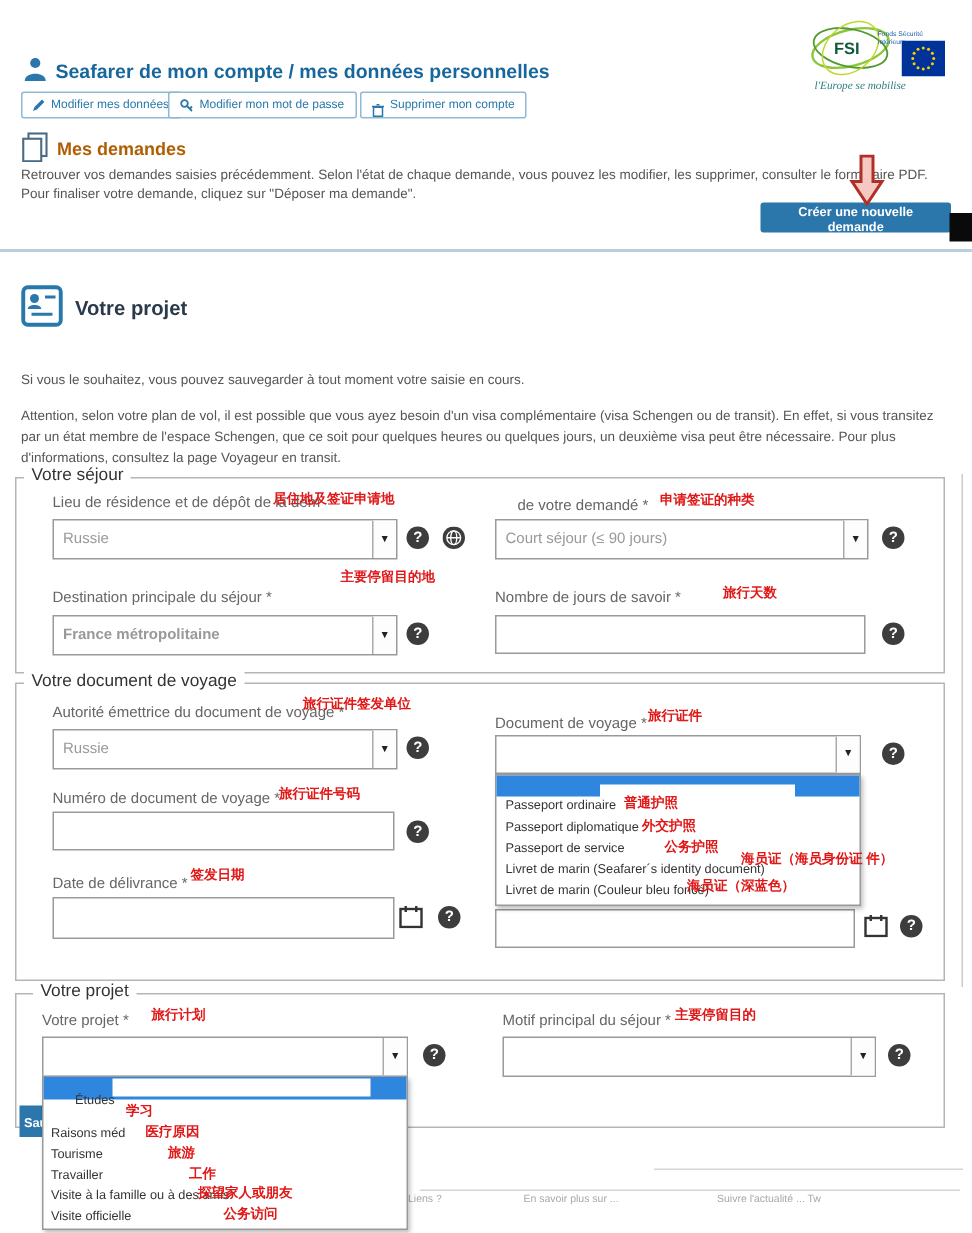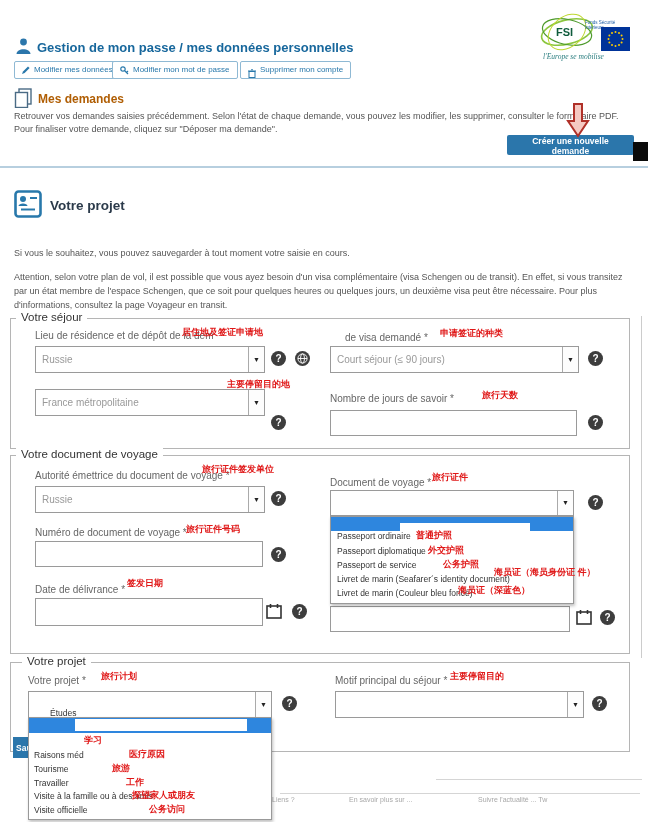--- a/index.html
+++ b/index.html
@@ -47,21 +47,21 @@
 </style>
 </head>
 <body>
 
 <div class="page">
 
   <svg class="abs" style="left:16px;top:38px;" width="15" height="16" viewBox="0 0 15 16">
     <circle cx="7.5" cy="4" r="3.4" fill="#2b76ab"></circle>
     <path d="M0.5,16 C0.5,9.5 14.5,9.5 14.5,16 Z" fill="#2b76ab"></path>
   </svg>
-  <div class="abs acct-title nowrap" style="left:37px;top:40px;">Gestion de mon passe / mes données personnelles</div>
+  <div class="abs acct-title nowrap" style="left:37px;top:40px;">Seafarer de mon compte / mes données personnelles</div>
 
   <svg class="abs" style="left:538px;top:10px;" width="62" height="44" viewBox="0 0 62 44">
     <ellipse cx="29" cy="22" rx="26" ry="12" fill="none" stroke="#8cc63f" stroke-width="1.6" transform="rotate(-14 29 22)"></ellipse>
     <ellipse cx="29" cy="22" rx="25" ry="12.5" fill="none" stroke="#4f9b2d" stroke-width="1.2" transform="rotate(12 29 22)"></ellipse>
     <ellipse cx="29" cy="22" rx="21" ry="15" fill="none" stroke="#bfd730" stroke-width="1" transform="rotate(-40 29 22)"></ellipse>
     <text x="18" y="26" font-size="11" font-weight="bold" fill="#0f5c3c" font-family="Liberation Sans,sans-serif">FSI</text>
   </svg>
   <div class="logo-org" style="left:585px;top:20px;">Fonds Sécurité Intérieure</div>
   <svg class="abs" style="left:601px;top:27px;" width="29" height="24" viewBox="0 0 29 24">
     <rect x="0" y="0" width="29" height="24" fill="#003399"></rect>
@@ -142,31 +142,31 @@
     <span class="arr">▼</span>
   </div>
   <span class="help" style="left:271px;top:351px;">?</span>
   <svg class="abs" style="left:295px;top:351px;z-index:8;" width="15" height="15" viewBox="0 0 15 15">
     <circle cx="7.5" cy="7.5" r="7.5" fill="#3d3d3d"></circle>
     <circle cx="7.5" cy="7.5" r="4.6" fill="none" stroke="#fff" stroke-width="0.9"></circle>
     <ellipse cx="7.5" cy="7.5" rx="2" ry="4.6" fill="none" stroke="#fff" stroke-width="0.9"></ellipse>
     <line x1="2.9" y1="7.5" x2="12.1" y2="7.5" stroke="#fff" stroke-width="0.9"></line>
   </svg>
 
-  <div class="lbl" style="left:345px;top:332px;">de visa demandé *</div>
+  <div class="lbl" style="left:345px;top:332px;">de votre demandé *</div>
   <div class="ann" style="left:440px;top:327px;">申请签证的种类</div>
   <div class="sel" style="left:330px;top:346px;width:247px;">
     <span class="val">Court séjour (≤ 90 jours)</span>
     <span class="arr">▼</span>
   </div>
   <span class="help" style="left:588px;top:351px;">?</span>
 
   <div class="lbl" style="left:35px;top:393px;">Destination principale du séjour *</div>
   <div class="ann" style="left:197px;top:378px;margin-left:30px;">主要停留目的地</div>
-  <div class="sel" style="left:35px;top:389px;width:228px;">
+  <div class="sel" style="left:35px;top:410px;width:228px;font-weight:bold;">
     <span class="val">France métropolitaine</span>
     <span class="arr">▼</span>
   </div>
   <span class="help" style="left:271px;top:415px;">?</span>
 
   <div class="lbl" style="left:330px;top:393px;">Nombre de jours de savoir *</div>
   <div class="ann" style="left:482px;top:389px;">旅行天数</div>
   <input class="inp" style="left: 330px; top: 410px; width: 247px; height: 26px;">
   <span class="help" style="left:588px;top:415px;">?</span>
 
@@ -251,26 +251,26 @@
   <div class="hline" style="left:436px;top:779px;width:206px;"></div>
   <div class="hline" style="left:280px;top:793px;width:360px;"></div>
   <div class="foot-txt" style="left:272px;top:796px;">Liens ?</div>
   <div class="foot-txt" style="left:349px;top:796px;">En savoir plus sur ...</div>
   <div class="foot-txt" style="left:478px;top:796px;">Suivre l'actualité ... Tw</div>
 
   <div class="panel" style="left:28px;top:717px;width:242px;height:101px;">
     <div class="hl" style="height:15px;"></div>
   </div>
   <div class="wover" style="left:75px;top:719px;width:172px;height:12px;"></div>
-  <div class="opt" style="left:34px;top:708px;padding-left:16px;">Études</div>
+  <div class="opt" style="left:34px;top:728px;padding-left:16px;">Études</div>
   <div class="opt" style="left:34px;top:750px;">Raisons méd</div>
   <div class="opt" style="left:34px;top:764px;">Tourisme</div>
   <div class="opt" style="left:34px;top:778px;">Travailler</div>
   <div class="opt" style="left:34px;top:791px;">Visite à la famille ou à des amis</div>
   <div class="opt" style="left:34px;top:805px;">Visite officielle</div>
   <div class="ann" style="left:84px;top:734px;">学习</div>
-  <div class="ann" style="left:97px;top:748px;margin-left:32px;">医疗原因</div>
+  <div class="ann" style="left:97px;top:748px;">医疗原因</div>
   <div class="ann" style="left:112px;top:762px;">旅游</div>
   <div class="ann" style="left:126px;top:776px;">工作</div>
   <div class="ann" style="left:132px;top:789px;">探望家人或朋友</div>
   <div class="ann" style="left:149px;top:803px;">公务访问</div>
 
 </div>
 
 </body></html>

